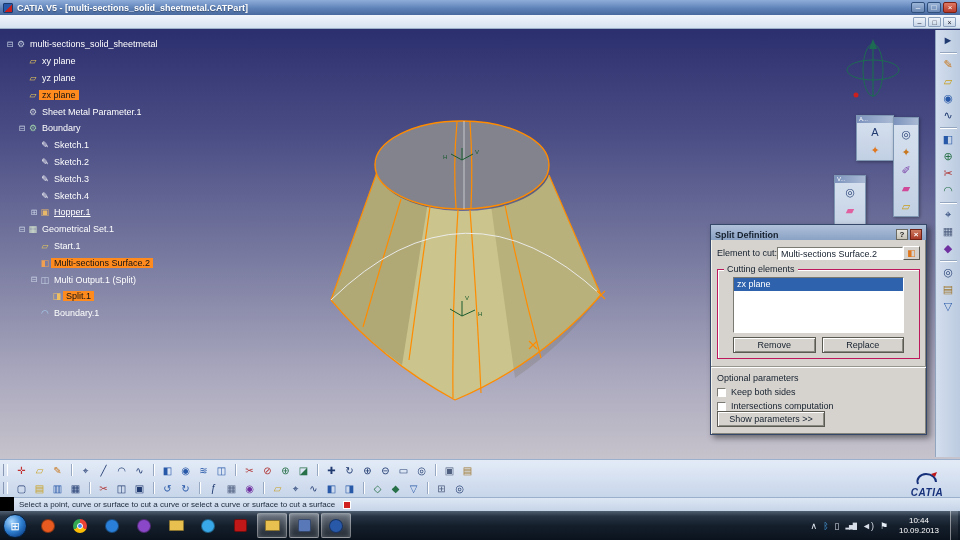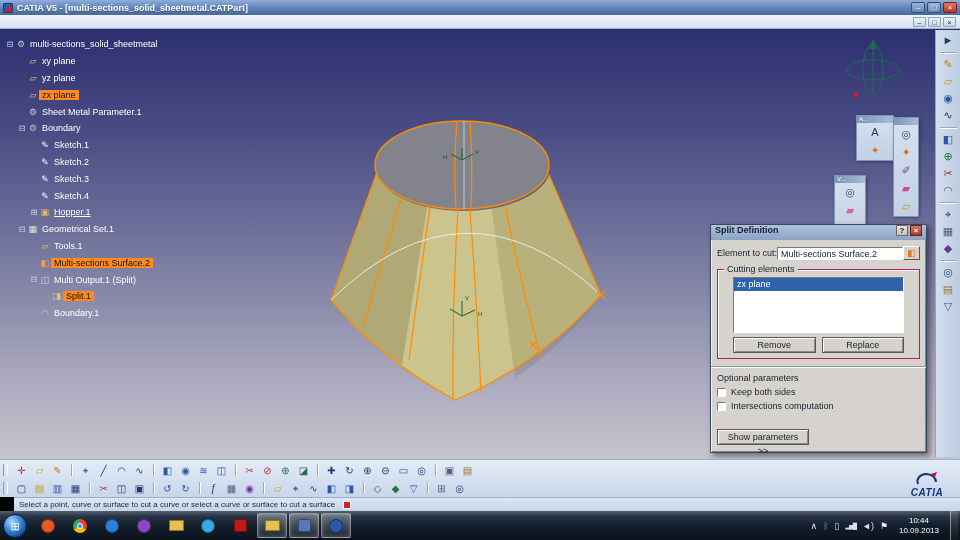--- a/index.html
+++ b/index.html
@@ -58,21 +58,21 @@
   .palette-title{height:7px;background:linear-gradient(90deg,#7d93bd,#a9bad4);
     font-size:6px;line-height:7px;color:#fff;padding:0 2px;overflow:hidden;}
   .palette-icons{display:flex;flex-direction:column;align-items:center;padding:2px 0;gap:3px;}
   .picn{width:16px;height:15px;font-size:11px;line-height:15px;text-align:center;}
 
   
   .dlg{position:absolute;left:710px;top:195px;width:217px;background:#d6d3ce;
     border:1px solid #35486a;box-shadow:inset 1px 1px 0 #f2f1ea,inset -1px -1px 0 #84847c,3px 3px 6px rgba(0,0,0,.45);
     font-size:9px;color:#15202e;z-index:10;}
   .dlg-title{height:15px;background:linear-gradient(180deg,#b0c1da,#8aa2c4);
-    display:flex;align-items:flex-start;padding:0 4px;font-weight:bold;}
+    display:flex;align-items:flex-end;padding:0 4px;font-weight:bold;}
   .dlg-title-text{flex:1;}
   .dlg-tbtn{width:12px;height:11px;font-size:8px;line-height:10px;text-align:center;
     background:linear-gradient(#e8e6de,#c6c2b8);border:1px solid #6a6a62;margin-left:2px;color:#222;}
   .dlg-tbtn.close{background:linear-gradient(#cf7a60,#a83a28);color:#fff;border-color:#6e2014;}
   .dlg-body{padding:6px 6px 7px;}
   .row{display:flex;align-items:center;}
   .lbl{white-space:nowrap;}
   .field{flex:1;height:13px;line-height:12px;background:#fff;padding:0 3px;
     border:1px solid;border-color:#7a7a72 #fff #fff #7a7a72;white-space:nowrap;overflow:hidden;}
   .mini-btn{width:17px;height:14px;text-align:center;font-size:9px;line-height:13px;
@@ -84,21 +84,21 @@
   .list-item{height:13px;line-height:13px;padding:0 3px;}
   .list-item.selected{background:#2f62ad;color:#fff;}
   .btn{height:16px;font-size:9px;line-height:14px;text-align:center;background:#d6d3ce;padding:0 6px;
     border:1px solid #5a5a52;box-shadow:inset 1px 1px 0 #fff,inset -1px -1px 0 #8a8a82;}
   .btn-row{display:flex;gap:6px;margin-top:4px;}
   .btn-row .btn{flex:1;}
   .other-side{width:100%;margin-top:7px;}
   .hr{height:2px;border-top:1px solid #96968e;border-bottom:1px solid #fff;margin:7px -6px 5px;}
   .check-row{display:flex;align-items:center;gap:5px;margin-top:4px;}
   .checkbox{width:9px;height:9px;background:#fff;border:1px solid;border-color:#7a7a72 #fff #fff #7a7a72;}
-  .show-params{margin-top:18px;width:92px;}
+  .show-params{margin-top:0;width:108px;}
 
   
   .btoolbars{position:absolute;top:459px;left:0;width:960px;height:38px;
     background:linear-gradient(#e3ebf7,#c8d6ea);border-top:1px solid #9ab0cc;padding:1px 3px;}
   .trow{display:flex;align-items:center;height:18px;gap:3px;}
   .trow::before{content:"";width:3px;height:12px;border-left:1px solid #8898b4;border-right:1px solid #fff;margin-right:3px;}
   .ticn{width:15px;height:15px;font-size:10px;line-height:15px;text-align:center;}
   .trow .sep{width:1px;height:12px;background:#97a8c2;box-shadow:1px 0 0 #fff;margin:0 3px;}
 
   
@@ -279,21 +279,21 @@
 
       <div class="tree-row" style="padding-left: 14px;">
         <span class="exp">⊟</span>
         <span class="ticon" style="color: rgb(216, 232, 208);">▦</span>
         <span class="tlabel">Geometrical Set.1</span>
       </div>
 
       <div class="tree-row" style="padding-left: 26px;">
         <span class="exp"></span>
         <span class="ticon" style="color: rgb(232, 200, 90);">▱</span>
-        <span class="tlabel">Tools.1</span>
+        <span class="tlabel">Start.1</span>
       </div>
 
       <div class="tree-row" style="padding-left: 26px;">
         <span class="exp"></span>
         <span class="ticon" style="color: rgb(240, 160, 80);">◧</span>
         <span class="tlabel hl">Multi-sections Surface.2</span>
       </div>
 
       <div class="tree-row" style="padding-left: 26px;">
         <span class="exp">⊟</span>

